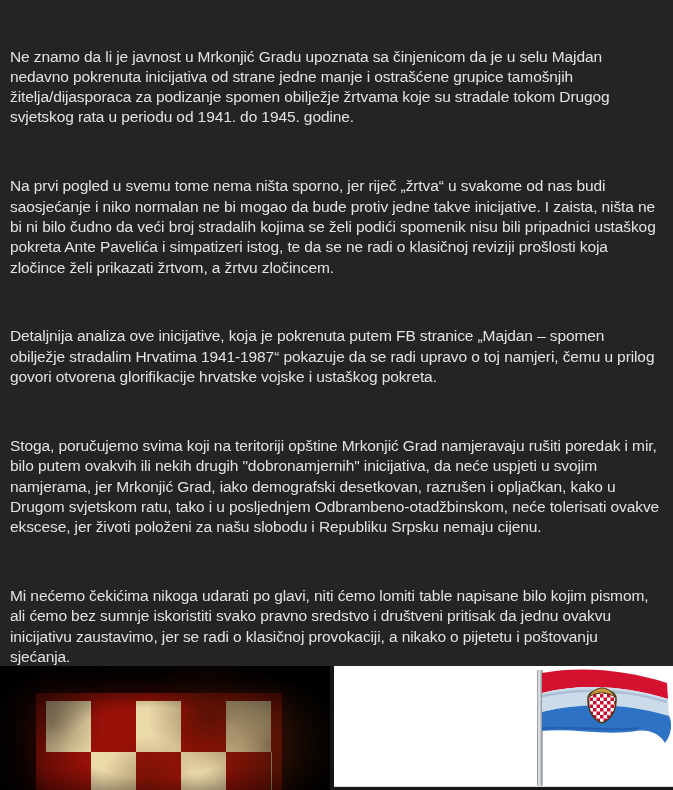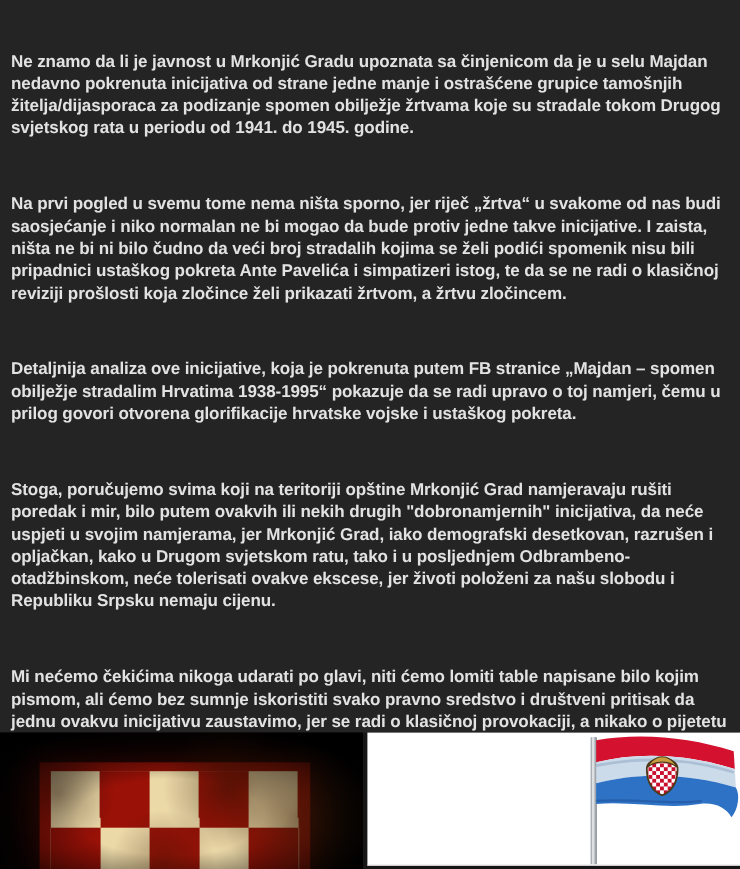--- a/index.html
+++ b/index.html
@@ -18,21 +18,21 @@
     left: 0; top: 0;
     width: 673px;
     padding: 6px 12px 0 10px;
     box-sizing: border-box;
     color: #e2e2e2;
     font-size: 15.5px;
     line-height: 20.3px;
     letter-spacing: -0.1px;
     white-space: pre-wrap;
   }
-  .post-text p { margin: 0 0 8px 0; font-weight: bold; }
+  .post-text p { margin: 0 0 8px 0; }
 
   
   .attachments {
     position: absolute;
     left: 0; top: 666px;
     width: 673px; height: 124px;
     background: #161616;
   }
 
   
@@ -77,21 +77,21 @@
     box-sizing: border-box;
   }
   .att-right svg { display: block; }
 </style>
 </head>
 <body>
 
 <div class="post-text">
   <p>Ne znamo da li je javnost u Mrkonjić Gradu upoznata sa činjenicom da je u selu Majdan nedavno pokrenuta inicijativa od strane jedne manje i ostrašćene grupice tamošnjih žitelja/dijasporaca za podizanje spomen obilježje žrtvama koje su stradale tokom Drugog svjetskog rata u periodu od 1941. do 1945. godine.</p>
   <p>Na prvi pogled u svemu tome nema ništa sporno, jer riječ „žrtva“ u svakome od nas budi saosjećanje i niko normalan ne bi mogao da bude protiv jedne takve inicijative. I zaista, ništa ne bi ni bilo čudno da veći broj stradalih kojima se želi podići spomenik nisu bili pripadnici ustaškog pokreta Ante Pavelića i simpatizeri istog, te da se ne radi o klasičnoj reviziji prošlosti koja zločince želi prikazati žrtvom, a žrtvu zločincem.</p>
-  <p>Detaljnija analiza ove inicijative, koja je pokrenuta putem FB stranice „Majdan – spomen obilježje stradalim Hrvatima 1938-1995“ pokazuje da se radi upravo o toj namjeri, čemu u prilog govori otvorena glorifikacije hrvatske vojske i ustaškog pokreta.</p>
+  <p>Detaljnija analiza ove inicijative, koja je pokrenuta putem FB stranice „Majdan – spomen obilježje stradalim Hrvatima 1941-1987“ pokazuje da se radi upravo o toj namjeri, čemu u prilog govori otvorena glorifikacije hrvatske vojske i ustaškog pokreta.</p>
   <p>Stoga, poručujemo svima koji na teritoriji opštine Mrkonjić Grad namjeravaju rušiti poredak i mir, bilo putem ovakvih ili nekih drugih "dobronamjernih" inicijativa, da neće uspjeti u svojim namjerama, jer Mrkonjić Grad, iako demografski desetkovan, razrušen i opljačkan, kako u Drugom svjetskom ratu, tako i u posljednjem Odbrambeno-otadžbinskom, neće tolerisati ovakve ekscese, jer životi položeni za našu slobodu i Republiku Srpsku nemaju cijenu.</p>
   <p>Mi nećemo čekićima nikoga udarati po glavi, niti ćemo lomiti table napisane bilo kojim pismom, ali ćemo bez sumnje iskoristiti svako pravno sredstvo i društveni pritisak da jednu ovakvu inicijativu zaustavimo, jer se radi o klasičnoj provokaciji, a nikako o pijetetu i poštovanju sjećanja.</p>
   <p>Hrvatske snage (HV, HVO) u sadejstvu sa tzv. Armijom BiH u samo nekoliko mjeseci svoje strahovlade i okupacije, cjelokupnu teritoriju opštine Mrkonjić Grad pretvorile su u zgarište, a stotine civila i vojnih zarobljenika su masakrirale, njih 364-oro. Za ove zločine niko nikada nije odgovarao i nikada neće, jer je ubijanje Srba u kontekstu „prava“ i „pravde“ kako u svijetu, tako i u Bosni i Hercegovini svedeno je na sportske aktivnosti u paintball-u i aktivnosti lovačkih društava.</p>
   
   
 </div>
 
 <div class="attachments">
 
   <div class="att-left">

